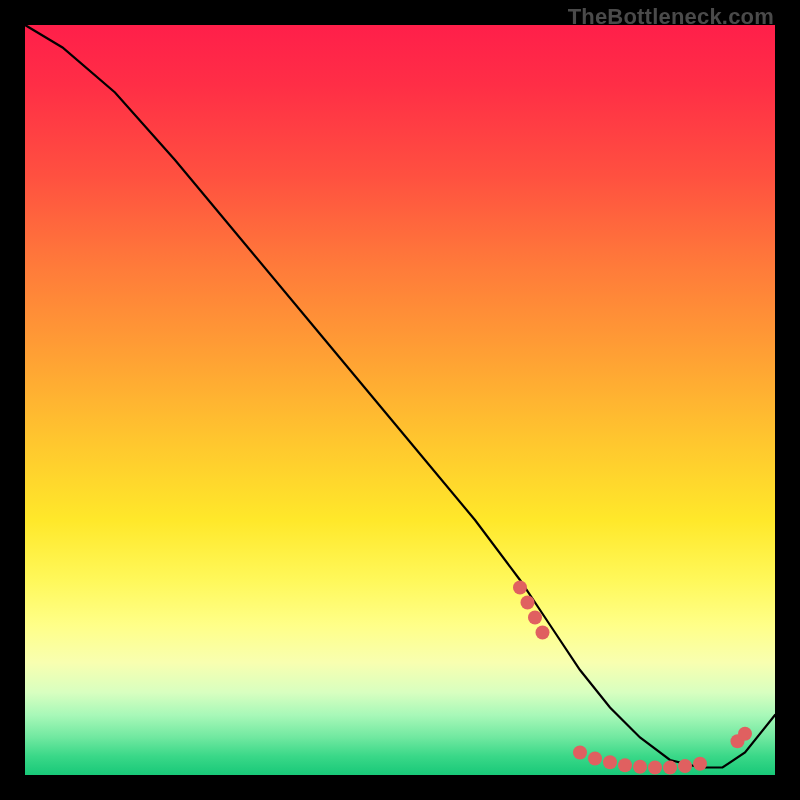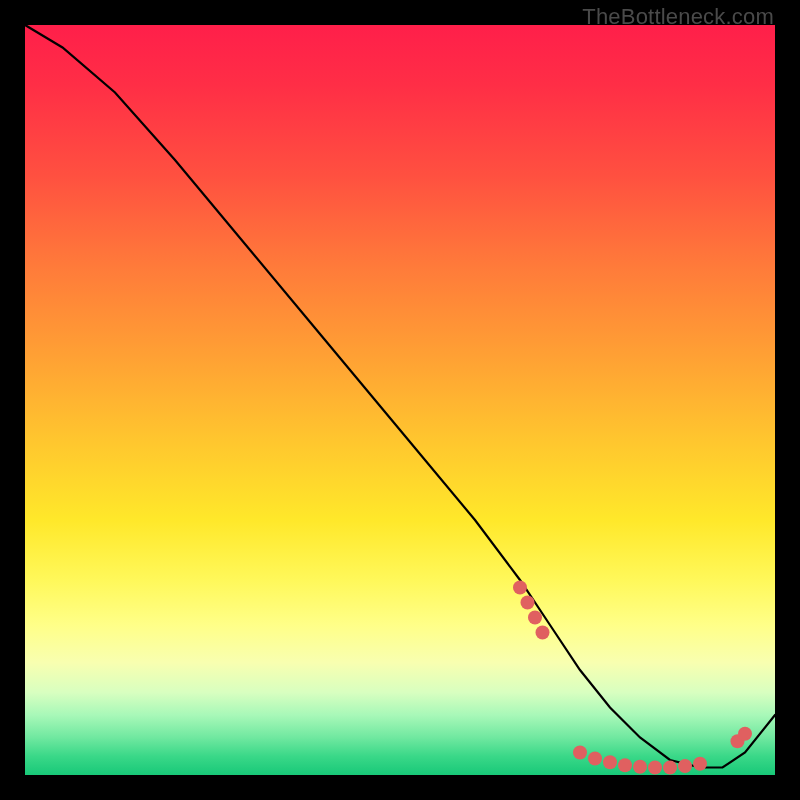--- a/index.html
+++ b/index.html
@@ -40,21 +40,21 @@
       #3ad888 97.5%,
       #18c878 100%
     );
   }
   .watermark {
     position: absolute;
     top: 4px;
     right: 26px;
     color: #4a4a4a;
     font-size: 22px;
-    font-weight: 400;
+    font-weight: 700;
     letter-spacing: 0.2px;
     user-select: none;
   }
   svg.curve {
     position: absolute;
     left: 0;
     top: 0;
     width: 750px;
     height: 750px;
     overflow: visible;

